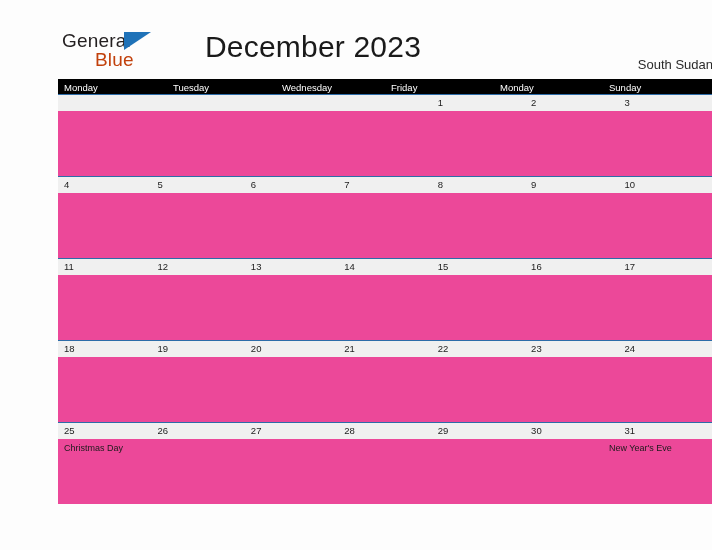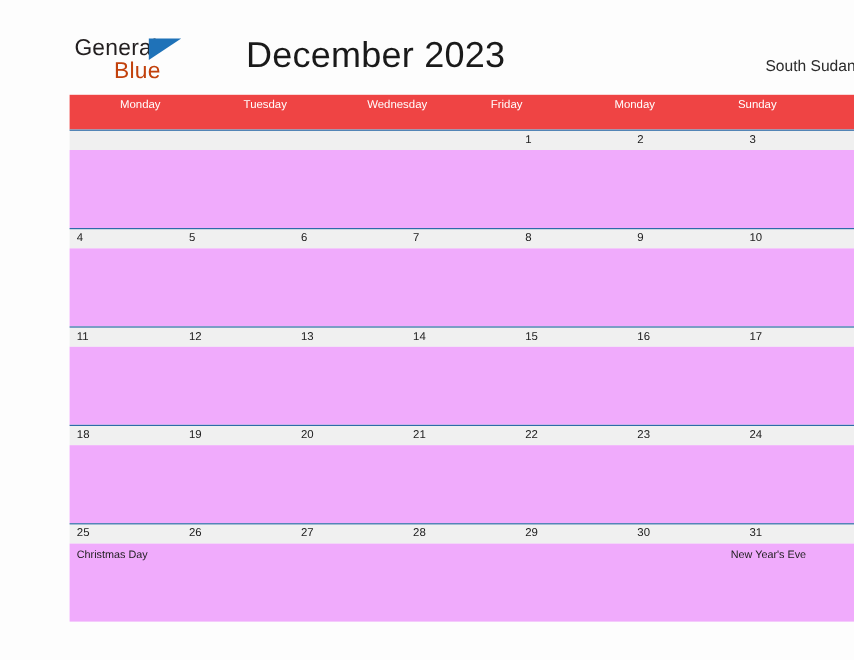--- a/index.html
+++ b/index.html
@@ -74,38 +74,37 @@
     text-align: center;
     font-size: 30px;
     font-weight: normal;
     color: #1a1a1a;
     letter-spacing: 0.2px;
   }
 
   .country {
     position: absolute;
     right: 28px;
-    top: 47px;
+    top: 57px;
     font-size: 13px;
     color: #2b2b2b;
   }
 
   
   .calendar {
     position: absolute;
     left: 29px;
     top: 79px;
     width: 654px;
   }
 
   .weekday-row {
     display: flex;
-    background: #ef4444;
-    height: 29px;
-    padding-left: 36px;
+    background: #000000;
+    height: 15px;
   }
   .weekday-cell {
     flex: 1 1 0;
     color: #ffffff;
     font-size: 9.5px;
     line-height: 17px;
     padding-left: 6px;
     box-sizing: border-box;
     white-space: nowrap;
   }
@@ -127,21 +126,21 @@
     flex: 1 1 0;
     font-size: 9.5px;
     line-height: 16px;
     color: #1c1c1c;
     padding-left: 6px;
     box-sizing: border-box;
   }
   .week-events {
     display: flex;
     height: 65px;
-    background: #f0abfc;
+    background: #ec4899;
   }
   .event-cell {
     flex: 1 1 0;
     padding-left: 6px;
     padding-top: 3px;
     box-sizing: border-box;
   }
   .event-text {
     font-size: 9px;
     line-height: 12px;

